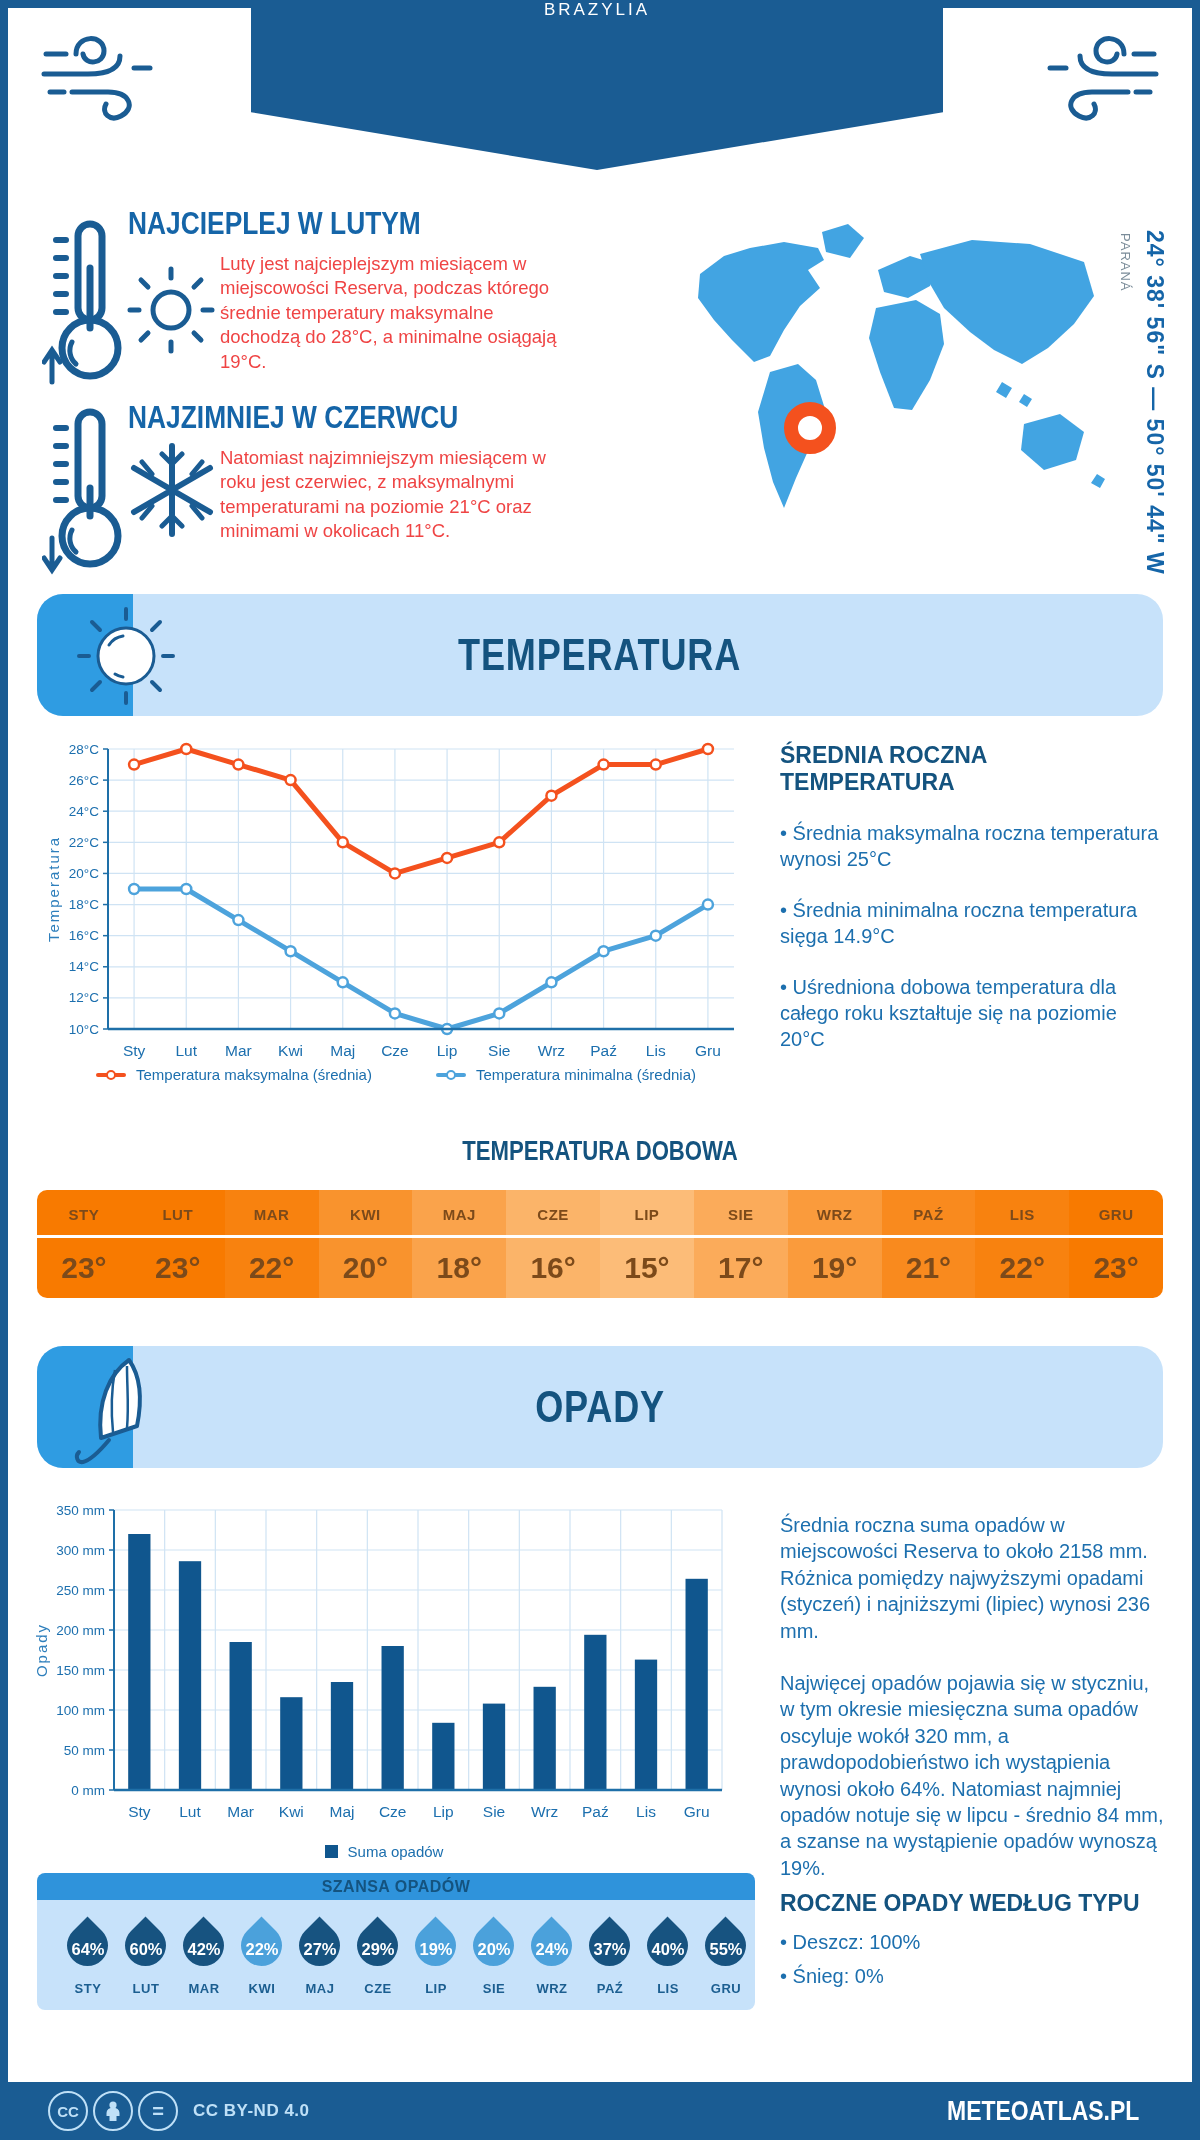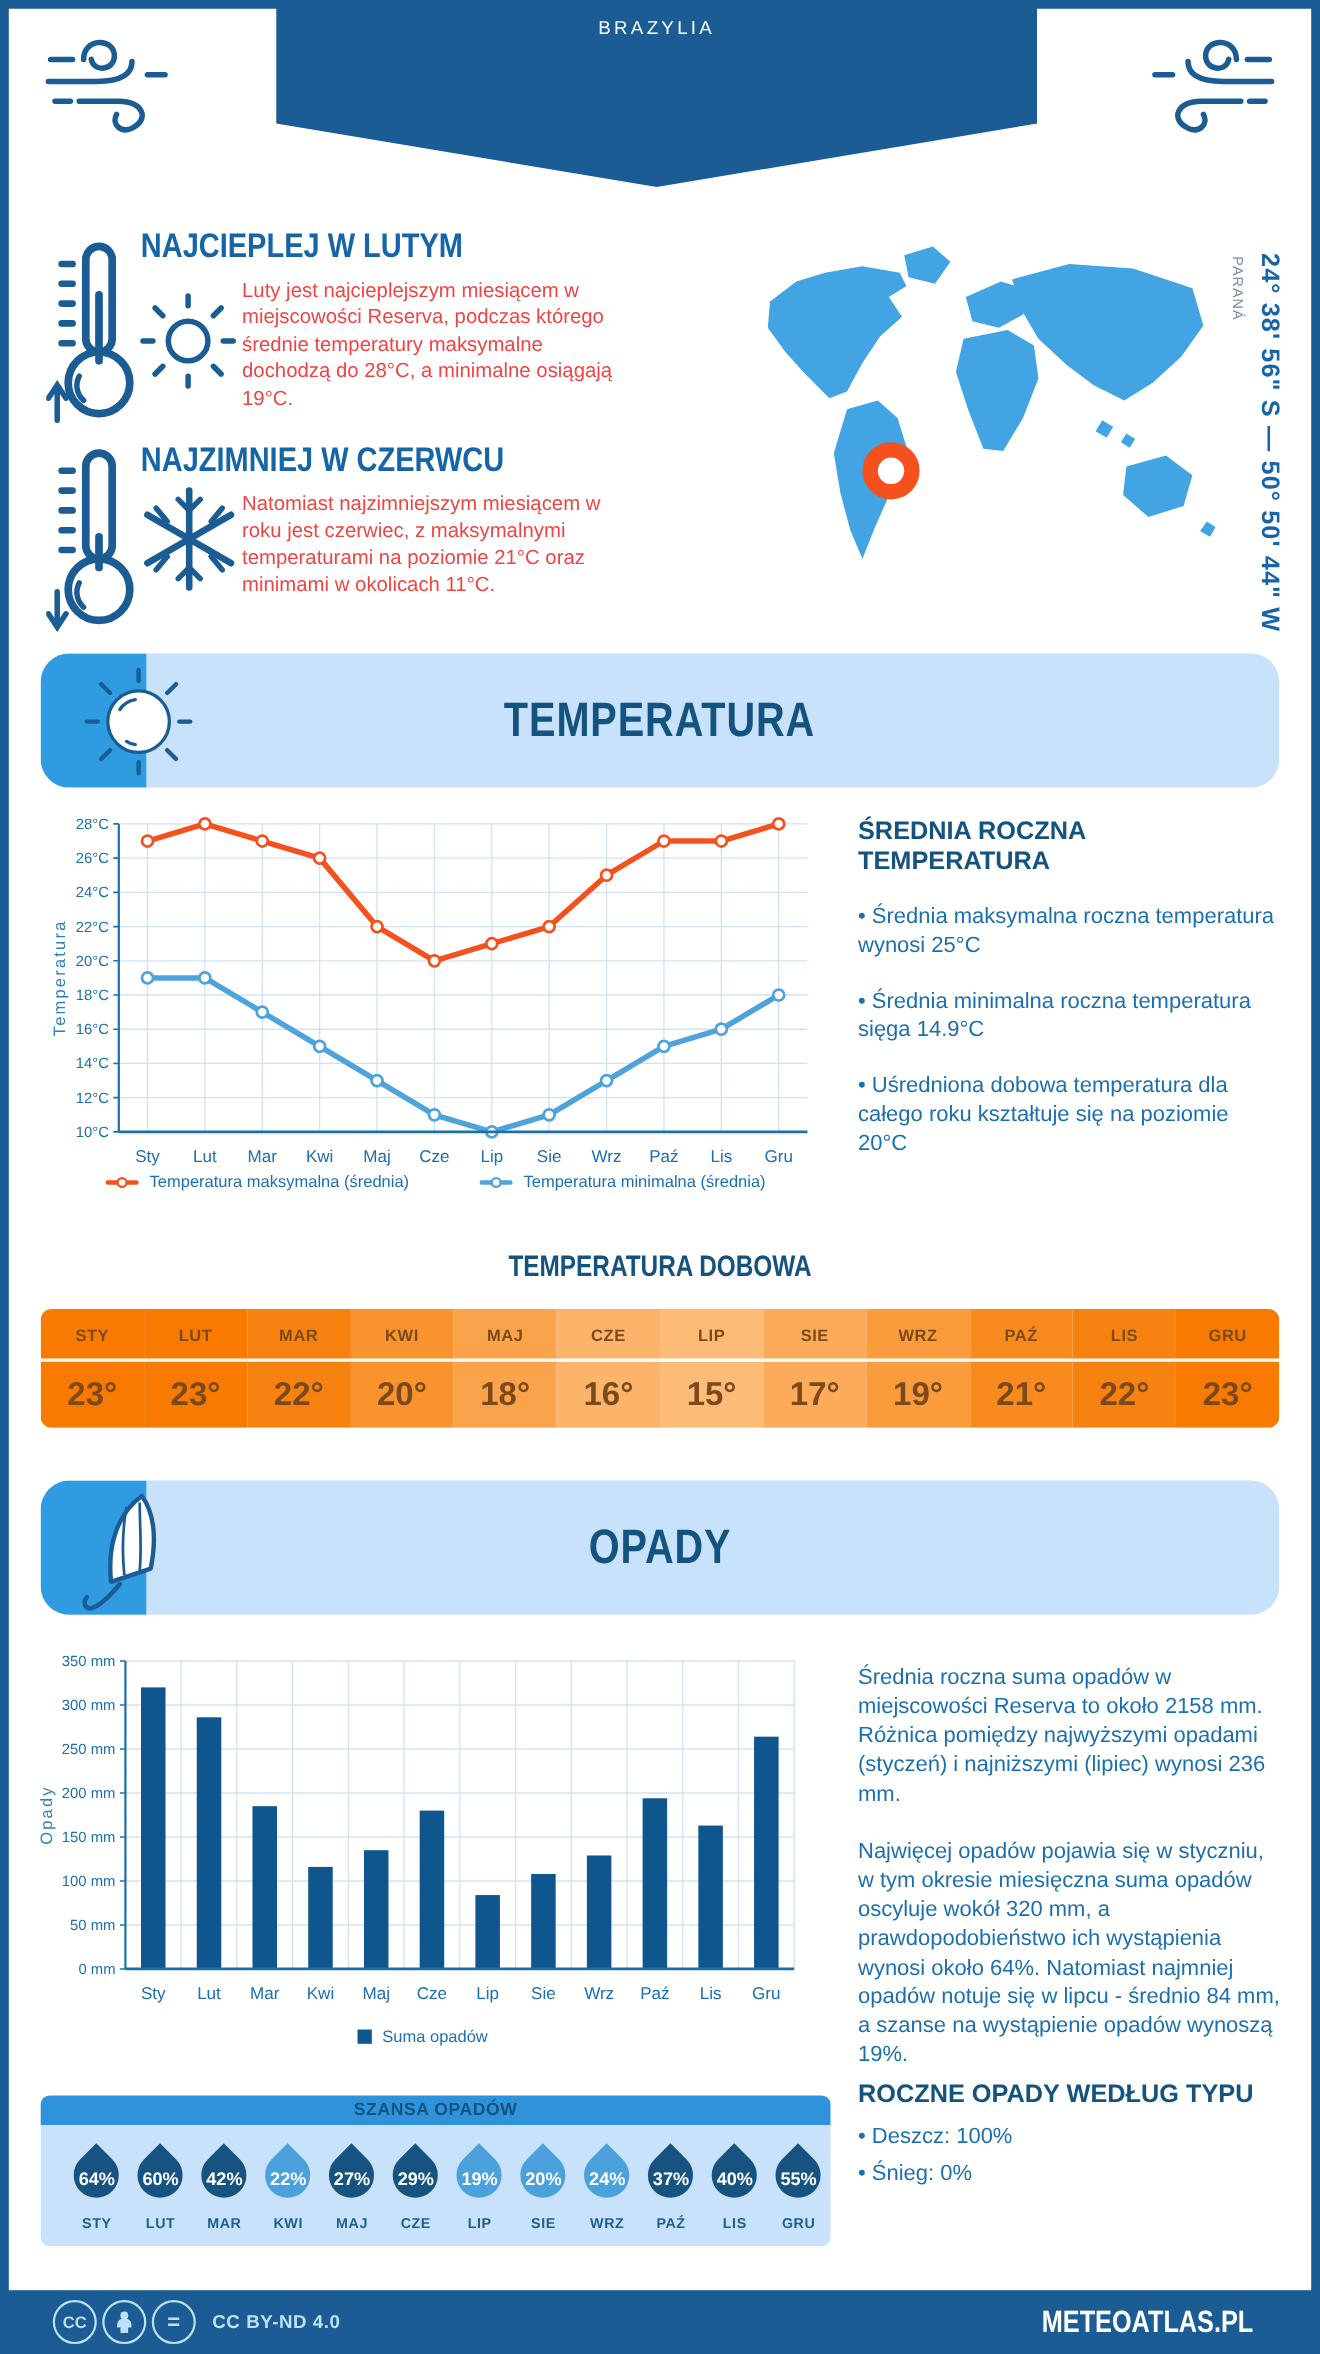--- a/index.html
+++ b/index.html
@@ -6,21 +6,21 @@
   .page{position:relative;width:1200px;height:2140px;margin:0 auto;background:#fff;
         box-shadow:inset 0 0 0 8px #1A5C93;overflow:hidden;}
   .abs{position:absolute;}
   .condensed{display:inline-block;transform:scaleX(.82);transform-origin:center;}
   .condensed-l{display:inline-block;transform:scaleX(.85);transform-origin:left;}
 
   
   .banner{left:251px;top:0;width:692px;height:170px;background:#1A5C93;
           clip-path:polygon(0 0,100% 0,100% 66%,50% 100%,0 66%);text-align:center;color:#fff;}
   .banner h1{margin:26px 0 0;font-size:57px;letter-spacing:1px;}
-  .banner .sub{margin-top:16px;font-size:17px;letter-spacing:3px;}
+  .banner .sub{font-size:17px;letter-spacing:3px;}
 
   
   .hl-head{font-size:31px;font-weight:bold;color:#1565A8;white-space:nowrap;}
   .hl-body{font-size:18.5px;line-height:1.32;color:#ef4444;}
 
   
   .coords{display:flex;gap:8px;}
   .coords span{writing-mode:vertical-rl;}
   .coords .region{font-size:13px;color:#7A8C99;letter-spacing:1px;margin-top:3px;}
   .coords .geo{font-size:23px;font-weight:bold;color:#1565A8;letter-spacing:1px;}
@@ -59,21 +59,21 @@
   
   .tbl-title{left:0;right:0;text-align:center;font-size:27px;font-weight:bold;color:#14537F;}
   .temp-table{left:37px;top:1190px;width:1126px;border-radius:10px;overflow:hidden;
       display:grid;grid-template-columns:repeat(12,1fr);}
   .tcol-inner{height:108px;}
   .t-month{height:45px;line-height:49px;text-align:center;font-size:15px;font-weight:bold;
       letter-spacing:.5px;color:#7C4A1A;border-bottom:3px solid #fff;}
   .t-val{height:60px;line-height:60px;text-align:center;font-size:30px;font-weight:bold;color:#7C4A1A;}
 
   
-  .chance{left:37px;top:1873px;width:718px;margin-top:32px;}
+  .chance{left:37px;top:1873px;width:718px;}
   .chance-head{height:27px;line-height:27px;background:#2F93DB;border-radius:8px 8px 0 0;
       text-align:center;font-size:16px;font-weight:bold;color:#14537F;letter-spacing:.5px;}
   .chance-body{background:#C7E2FA;border-radius:0 0 8px 8px;padding:12px 22px 14px;
       display:grid;grid-template-columns:repeat(12,1fr);}
   .drop-slot{text-align:center;}
   .drop{position:relative;width:58px;height:66px;margin:0 auto;}
   .drop-shape{position:absolute;left:8px;top:13px;width:41px;height:41px;
       border-radius:0 50% 50% 50%;transform:rotate(45deg);}
   .drop-pct{position:absolute;left:0;right:0;top:28px;text-align:center;
       font-size:16.5px;font-weight:bold;color:#fff;}

